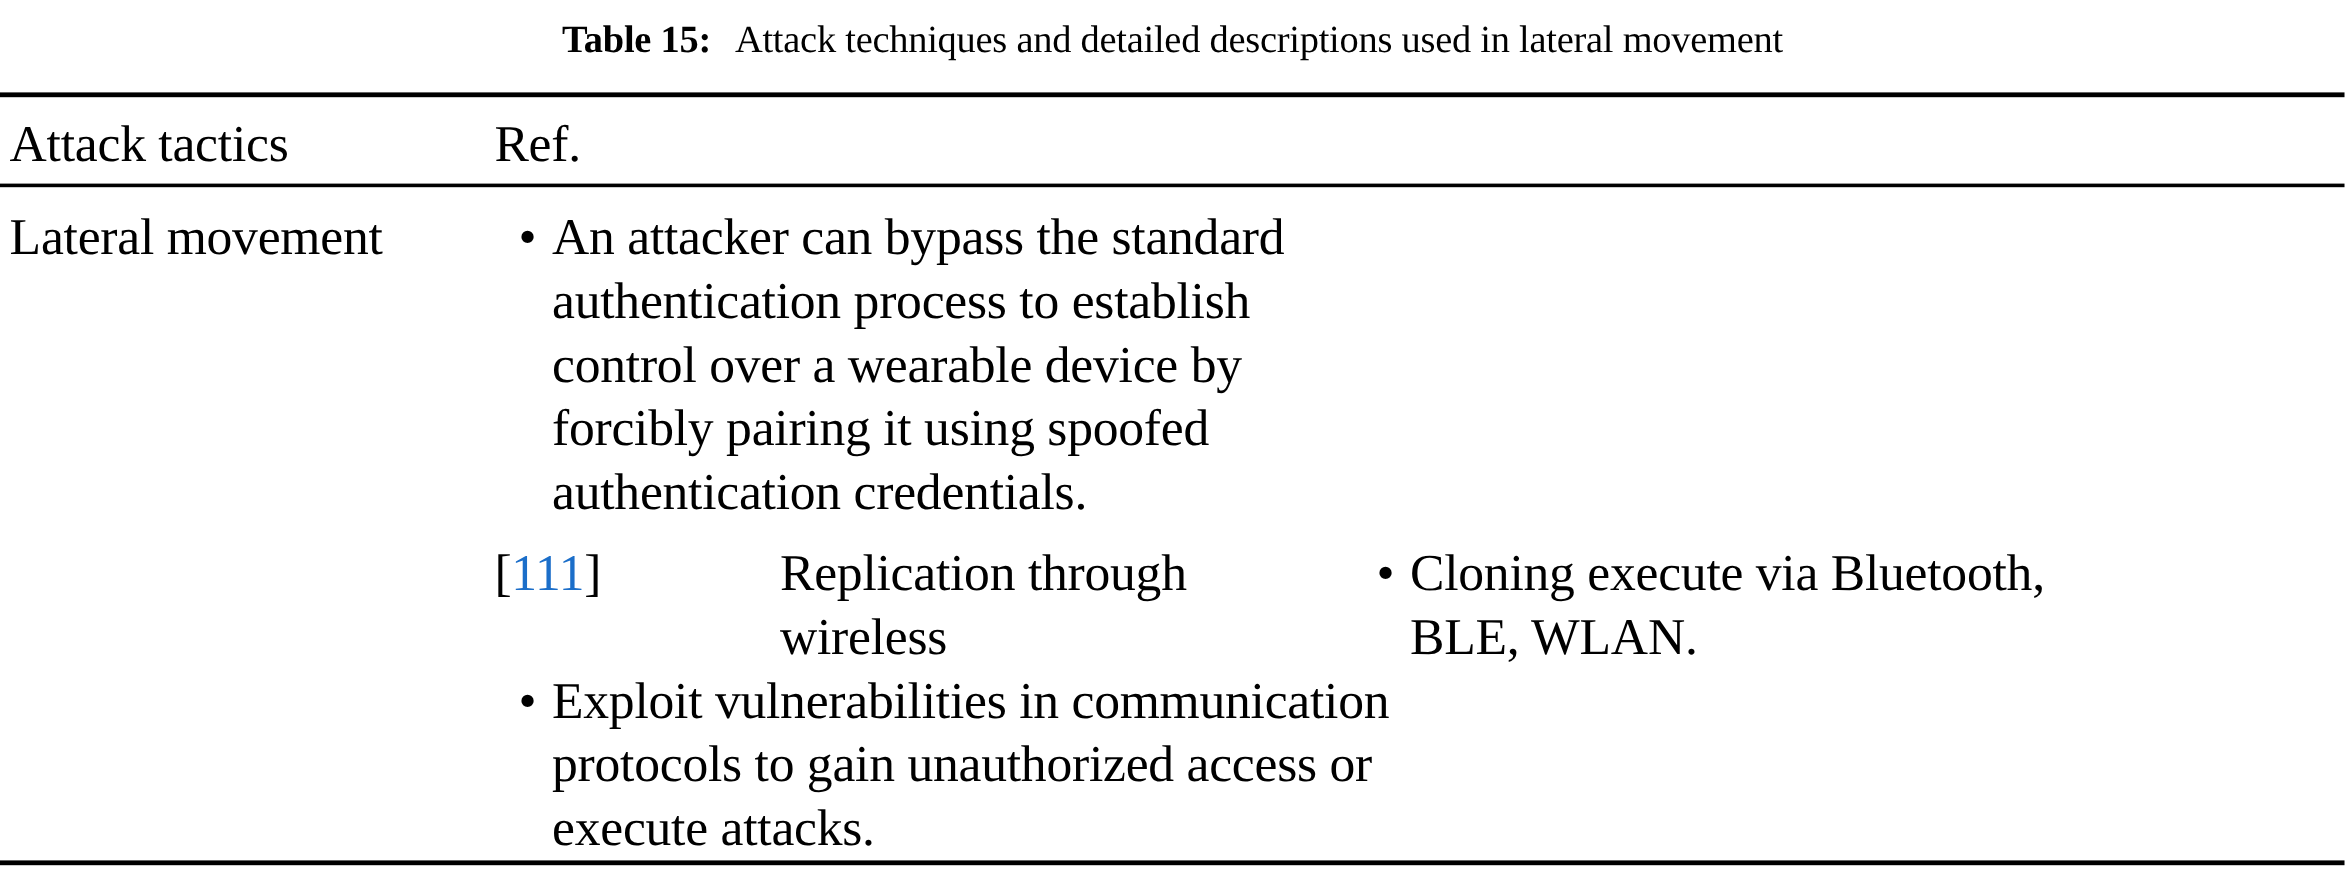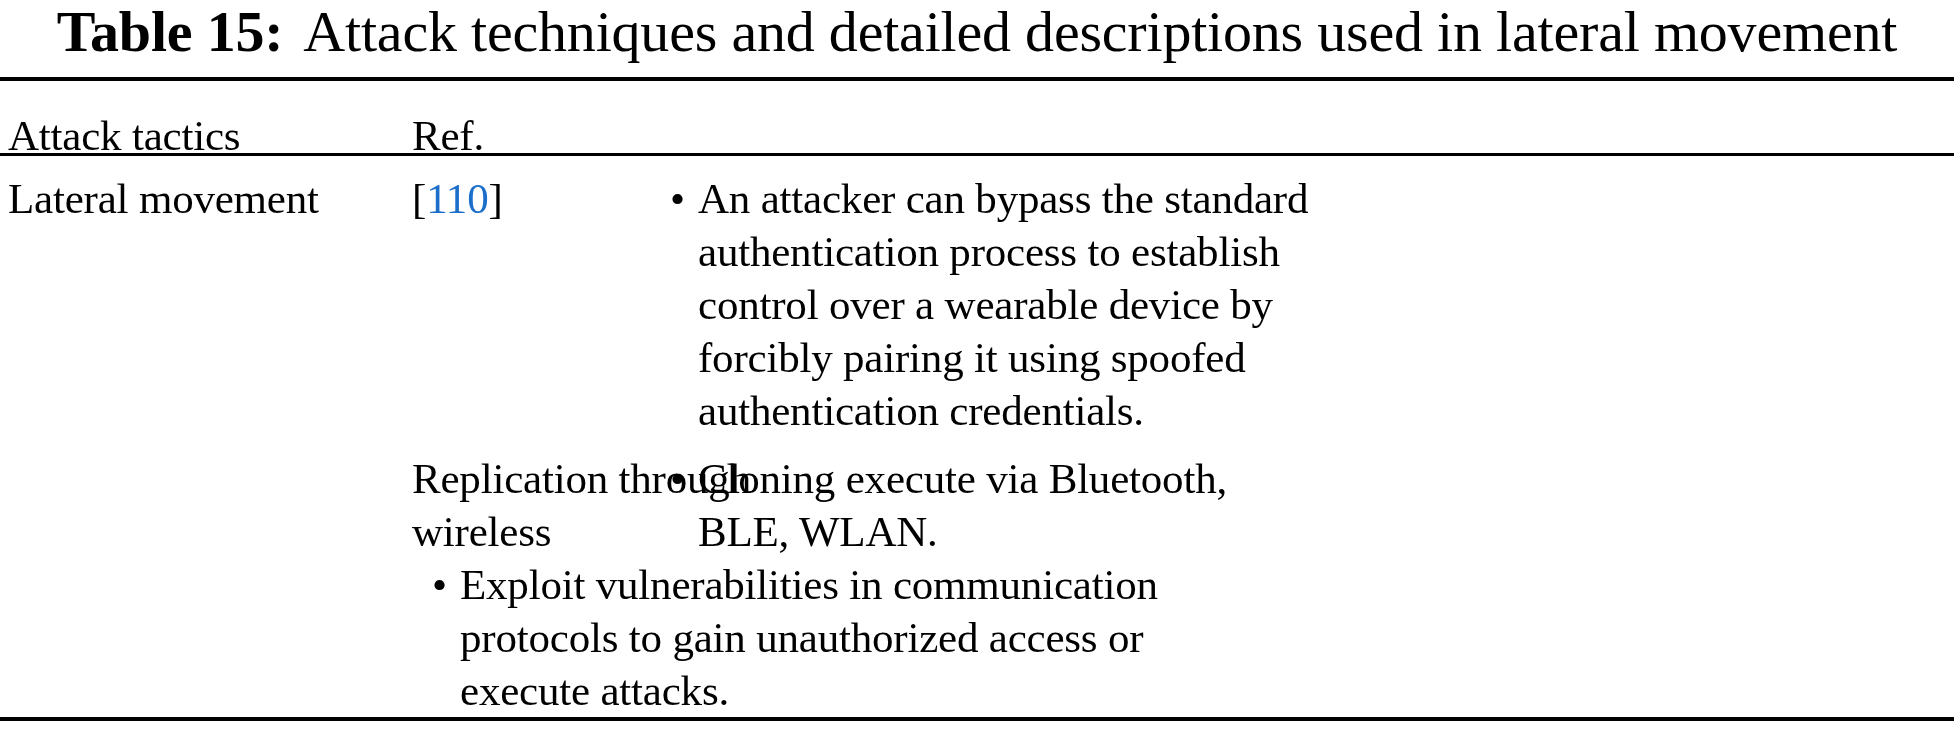--- a/index.html
+++ b/index.html
@@ -13,39 +13,39 @@
     color: #000000;
     font-size: 43px;
     line-height: 53px;
     letter-spacing: -0.2px;
   }
   
   .caption {
     height: 73px;
     padding-top: 4px;
     text-align: center;
-    font-size: 58px;
+    font-size: 32px;
     line-height: 56px;
     white-space: nowrap;
   }
   .caption-label { font-weight: bold; margin-right: 20px; }
   
   .rule { background: #000000; width: 100%; }
   .rule-top { height: 4px; }
   .rule-mid { height: 3px; }
   .rule-bottom { height: 4px; }
   
   .trow {
     display: grid;
     grid-template-columns: 404px 238px 477px 1fr;
     padding-left: 8px;
     align-items: start;
   }
   .header-row { height: 72px; }
-  .header-row .cell { padding-top: 28px; }
+  .header-row .cell { padding-top: 13px; }
   .row-1 { margin-top: 16px; height: 265px; font-family: Liberation Serif, serif; }
   .row-2 { margin-top: 15px; height: 106px; }
   .row-3 { margin-top: 0;    height: 159px; }
   .cell { overflow: visible; }
   .pre { white-space: pre; }
   .cite { text-decoration: none; cursor: pointer; }
   
   .ditem { display: flex; padding-left: 20px; }
   .bullet { width: 28px; flex: 0 0 28px; }
   .dtext { flex: 1 1 auto; }
@@ -63,35 +63,35 @@
 
   <div class="trow header-row">
     <div class="cell">Attack tactics</div>
     <div class="cell">Ref.</div>
   </div>
 
   <div class="rule rule-mid"></div>
 
   <div class="trow row-1">
     <div class="cell">Lateral movement</div>
-    <div class="cell"><span>[</span><span class="cite" style="color: rgb(27, 110, 201);">110</span><span>]</span></div>
     <div class="cell">
       <div class="ditem">
         <span class="bullet">•</span>
         <div class="dtext pre">An attacker can bypass the standard
 authentication process to establish
 control over a wearable device by
 forcibly pairing it using spoofed
 authentication credentials.</div>
       </div>
     </div>
   </div>
 
   <div class="trow row-2">
     <div class="cell"></div>
+    <div class="cell"><span>[</span><span class="cite" style="color: rgb(27, 110, 201);">111</span><span>]</span></div>
     <div class="cell pre">Replication through
 wireless</div>
     <div class="cell">
       <div class="ditem">
         <span class="bullet">•</span>
         <div class="dtext pre">Cloning execute via Bluetooth,
 BLE, WLAN.</div>
       </div>
     </div>
   </div>

